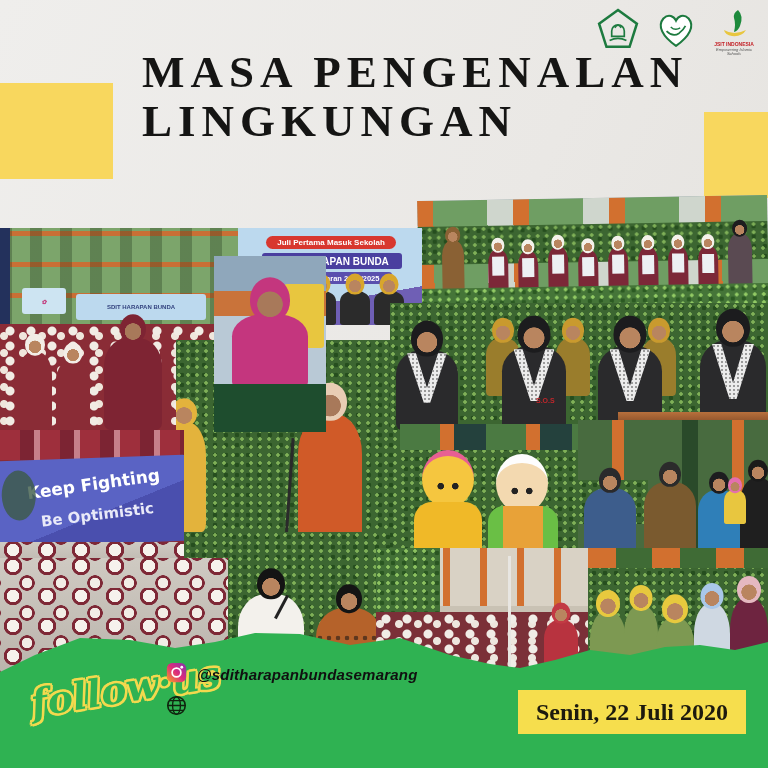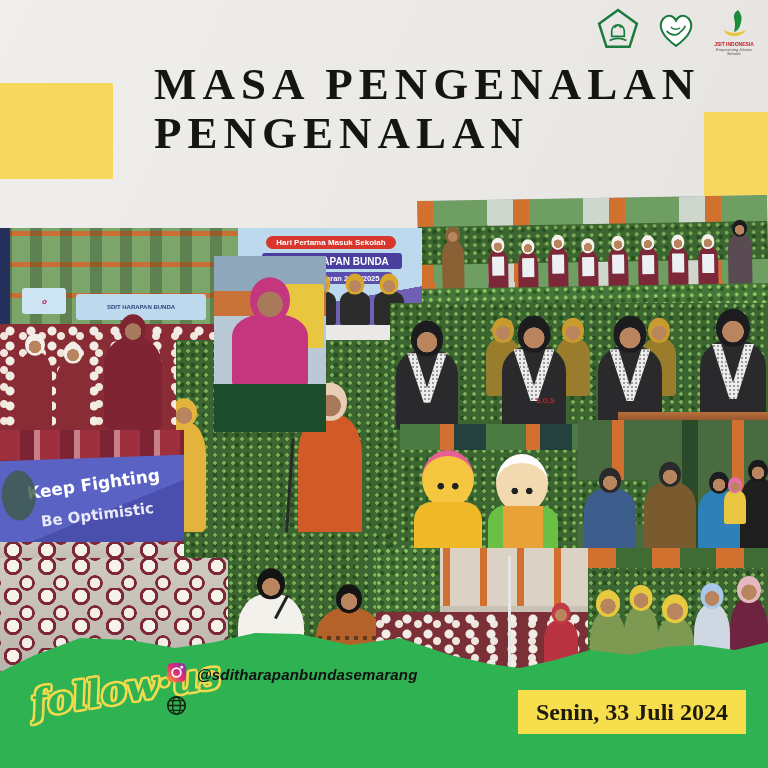--- a/index.html
+++ b/index.html
@@ -8,21 +8,21 @@
     font-family:"Liberation Sans",sans-serif;}
 
   
   .accent-rect{position:absolute;background:#f8d75e;}
   .accent-left{left:0;top:83px;width:113px;height:96px;}
   .accent-right{right:0;top:112px;width:64px;height:86px;}
   .logos{position:absolute;top:8px;right:12px;display:flex;gap:14px;align-items:flex-start;}
   .logo{width:44px;text-align:center;}
   .jsit-text{font-size:5px;font-weight:bold;color:#c32127;line-height:1.1;}
   .jsit-tag{font-size:4px;color:#555;font-style:italic;line-height:1;}
-  .title{position:absolute;left:142px;top:48px;margin:12px;
+  .title{position:absolute;left:142px;top:48px;margin:0;
     font-family:"Liberation Serif",serif;font-weight:700;color:#151514;
     font-size:45px;line-height:49px;letter-spacing:6px;}
   .title span{display:block;}
 
   
   .photo{position:absolute;overflow:hidden;background:#9aa;}
   .hedge{background:
     radial-gradient(circle at 3px 3px, rgba(140,190,95,.85) 0 1.5px, transparent 2px) 0 0/9px 8px,
     radial-gradient(circle at 6px 5px, rgba(35,75,28,.9) 0 2px, transparent 2.6px) 0 0/11px 10px,
     #3c6631;}
@@ -97,21 +97,21 @@
         <path d="M24,2 q6,6 2,16 q-2,5 -6,6 q2,-8 0,-14 q-1,-5 4,-8 z" fill="#1d8a3c"></path>
         <path d="M10,22 q10,6 22,0 q-4,7 -14,6 q-7,-1 -8,-6 z" fill="#e8c63f"></path>
       </svg>
       <div class="jsit-text">JSIT INDONESIA</div>
       <div class="jsit-tag">Empowering Islamic Schools</div>
     </div>
   </div>
 
   <h1 class="title">
     <span>MASA PENGENALAN</span>
-    <span>PENGENALAN</span>
+    <span>LINGKUNGAN</span>
   </h1>
 
   <div class="photo" style="left:418px;top:198px;width:350px;height:110px;transform:rotate(-1deg);z-index:1;">
     <div style="position:absolute;inset:0;background:repeating-linear-gradient(90deg,#d2702f 0 16px,#6f9e63 16px 70px,#cfd6cd 70px 96px);"></div>
     <div class="hedge" style="position:absolute;left:0;top:26px;width:100%;height:38px;"></div>
     <div class="fig" style="left:24px;bottom:18px;width:22px;height:52px;--h:#8a6134;--b:#8a6134;--hs:15px;"></div>
     <div class="fig cert" style="left:70px;bottom:14px;width:20px;height:46px;--h:#f4f1ea;--b:#7c2838;--hs:13px;"></div>
     <div class="fig cert" style="left:100px;bottom:12px;width:20px;height:46px;--h:#f4f1ea;--b:#7c2838;--hs:13px;"></div>
     <div class="fig cert" style="left:130px;bottom:14px;width:20px;height:48px;--h:#f4f1ea;--b:#7c2838;--hs:13px;"></div>
     <div class="fig cert" style="left:160px;bottom:12px;width:20px;height:46px;--h:#f4f1ea;--b:#7c2838;--hs:13px;"></div>
@@ -130,21 +130,21 @@
     <div class="mini-banner" style="left:22px;top:60px;width:44px;height:26px;background:#cde4f2;color:#c23a7c;font-size:6px;font-style:italic;">✿</div>
     <div class="crowdRW" style="position:absolute;left:0;top:96px;width:100%;height:106px;"></div>
     <div class="fig" style="left:18px;bottom:0;width:34px;height:78px;--h:#f2ede6;--b:#8a2c36;--hs:20px;"></div>
     <div class="fig" style="left:56px;bottom:0;width:34px;height:70px;--h:#f2ede6;--b:#8a2c36;--hs:19px;"></div>
     <div class="fig" style="left:104px;bottom:0;width:58px;height:92px;--h:#7e2433;--b:#7e2433;--hs:26px;--f:#a8795a;"></div>
     <div class="fig" style="left:178px;bottom:0;width:26px;height:54px;--h:#f2ede6;--b:#b8333f;--hs:15px;"></div>
     <div class="fig" style="left:208px;bottom:0;width:26px;height:50px;--h:#f2ede6;--b:#b8333f;--hs:15px;"></div>
   </div>
 
   <div class="photo" style="left:238px;top:228px;width:184px;height:97px;z-index:2;background:linear-gradient(170deg,#bcd9ee 0 70%,#6f5fb5 70% 100%);">
-    <div class="mini-banner" style="left:28px;top:8px;width:130px;height:13px;background:#d8372e;border-radius:7px;font-size:8px;">Hari Pertama Masuk Sekolah</div>
+    <div class="mini-banner" style="left:28px;top:8px;width:130px;height:13px;background:#d8372e;border-radius:7px;font-size:8px;">Juli Pertama Masuk Sekolah</div>
     <div class="mini-banner" style="left:24px;top:25px;width:140px;height:16px;background:#4a3f9f;font-size:10px;">SDIT HARAPAN BUNDA</div>
     <div class="mini-banner" style="left:34px;top:44px;width:120px;height:12px;background:#5a4fae;font-size:7.5px;">Tahun Pelajaran 2024/2025</div>
     <div class="fig" style="left:34px;bottom:0;width:30px;height:34px;--h:#d8a62b;--b:#2b2b2b;--hs:19px;"></div>
     <div class="fig" style="left:68px;bottom:0;width:30px;height:34px;--h:#d8a62b;--b:#2b2b2b;--hs:19px;"></div>
     <div class="fig" style="left:102px;bottom:0;width:30px;height:34px;--h:#d8a62b;--b:#2b2b2b;--hs:19px;"></div>
     <div class="fig" style="left:136px;bottom:0;width:30px;height:34px;--h:#d8a62b;--b:#2b2b2b;--hs:19px;"></div>
   </div>
 
   <div class="photo hedge" style="left:176px;top:340px;width:236px;height:222px;z-index:3;">
     <div class="fig" style="left:-14px;bottom:30px;width:44px;height:110px;--h:#e3b33c;--b:#e3b33c;--hs:26px;"></div>
@@ -255,16 +255,16 @@
             <circle cx="12" cy="12" r="10" fill="none" stroke="#10240f" stroke-width="1.8"></circle>
             <ellipse cx="12" cy="12" rx="4.5" ry="10" fill="none" stroke="#10240f" stroke-width="1.5"></ellipse>
             <line x1="2" y1="12" x2="22" y2="12" stroke="#10240f" stroke-width="1.5"></line>
             <line x1="3.5" y1="6.5" x2="20.5" y2="6.5" stroke="#10240f" stroke-width="1.5"></line>
             <line x1="3.5" y1="17.5" x2="20.5" y2="17.5" stroke="#10240f" stroke-width="1.5"></line>
           </svg>
         </span>
       </div>
     </div>
 
-    <div class="date-badge">Senin, 33 Juli 2024</div>
+    <div class="date-badge">Senin, 22 Juli 2020</div>
   </div>
 
 </div>
 
 </body></html>

